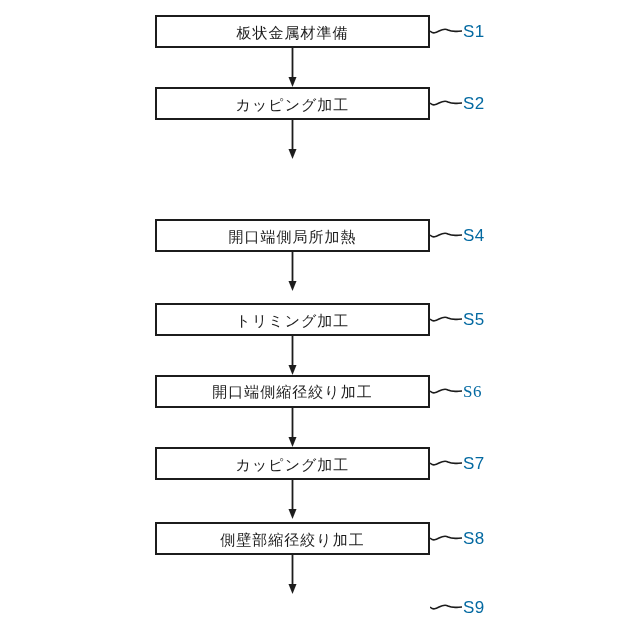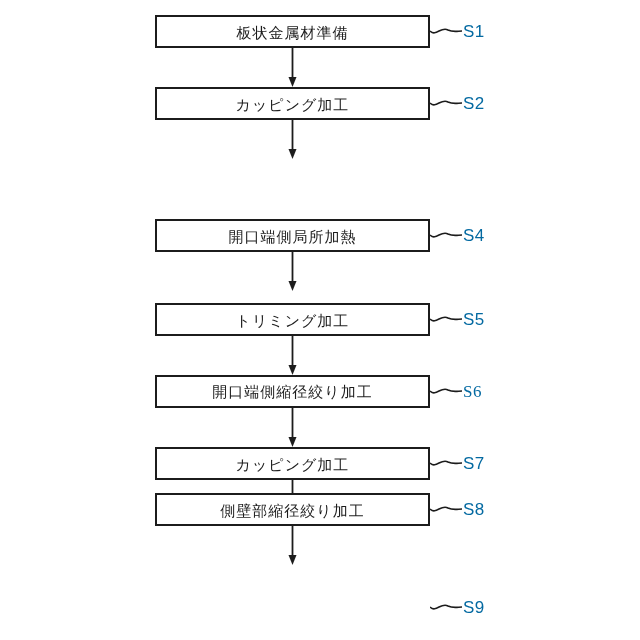--- a/index.html
+++ b/index.html
@@ -153,21 +153,21 @@
     <svg class="connector" viewBox="0 0 32 15" xmlns="http://www.w3.org/2000/svg">
       <path d="M0,7 C6,13 11,2 18,6 C23,8.5 28,7 32,7" fill="none" stroke="#1c1c1c" stroke-width="1.6"></path>
     </svg>
     <span class="step-id">S7</span>
     <svg class="arrow" viewBox="0 0 13 39" xmlns="http://www.w3.org/2000/svg">
       <line x1="6.5" y1="0" x2="6.5" y2="31" stroke="#1c1c1c" stroke-width="1.8"></line>
       <polygon points="6.5,39 2.5,29 10.5,29" fill="#1c1c1c"></polygon>
     </svg>
   </div>
 
-  <div class="step" style="top: 493px;">
+  <div class="step" style="top: 522px;">
     <div class="box">
       <span class="box-label">側壁部縮径絞り加工</span>
     </div>
     <svg class="connector" viewBox="0 0 32 15" xmlns="http://www.w3.org/2000/svg">
       <path d="M0,7 C6,13 11,2 18,6 C23,8.5 28,7 32,7" fill="none" stroke="#1c1c1c" stroke-width="1.6"></path>
     </svg>
     <span class="step-id">S8</span>
     <svg class="arrow" viewBox="0 0 13 39" xmlns="http://www.w3.org/2000/svg">
       <line x1="6.5" y1="0" x2="6.5" y2="31" stroke="#1c1c1c" stroke-width="1.8"></line>
       <polygon points="6.5,39 2.5,29 10.5,29" fill="#1c1c1c"></polygon>

